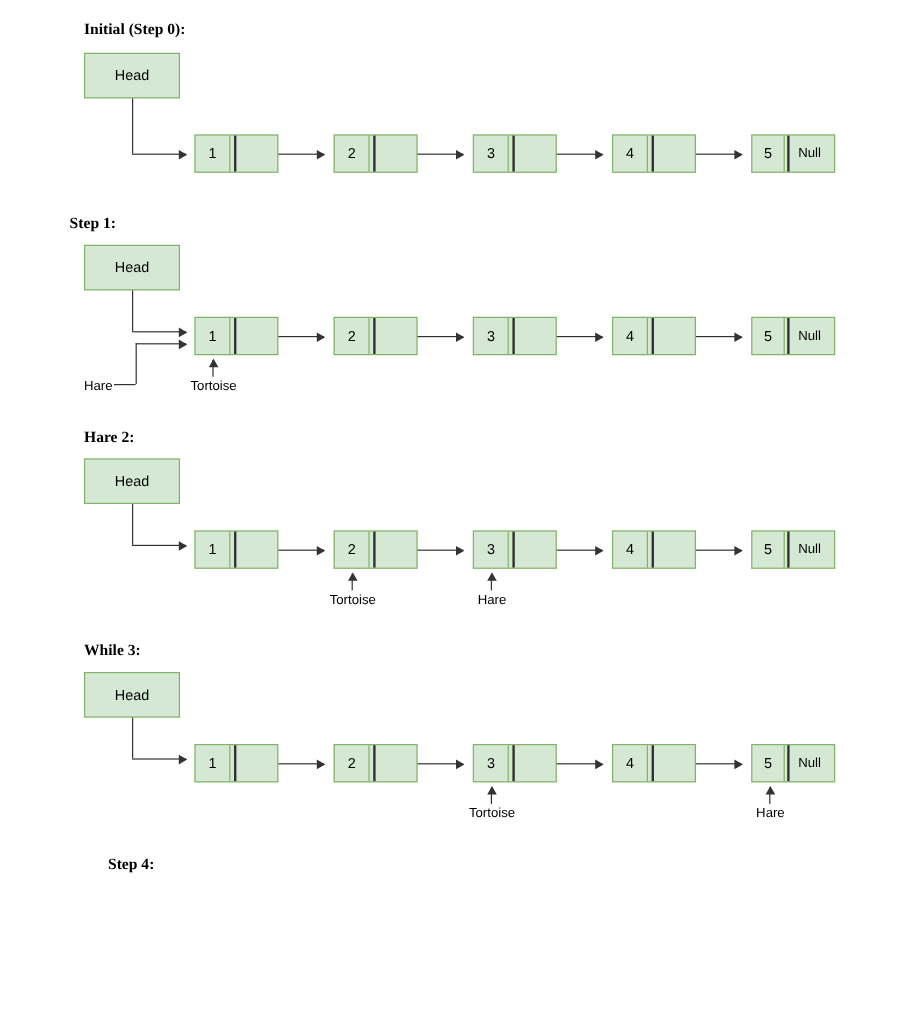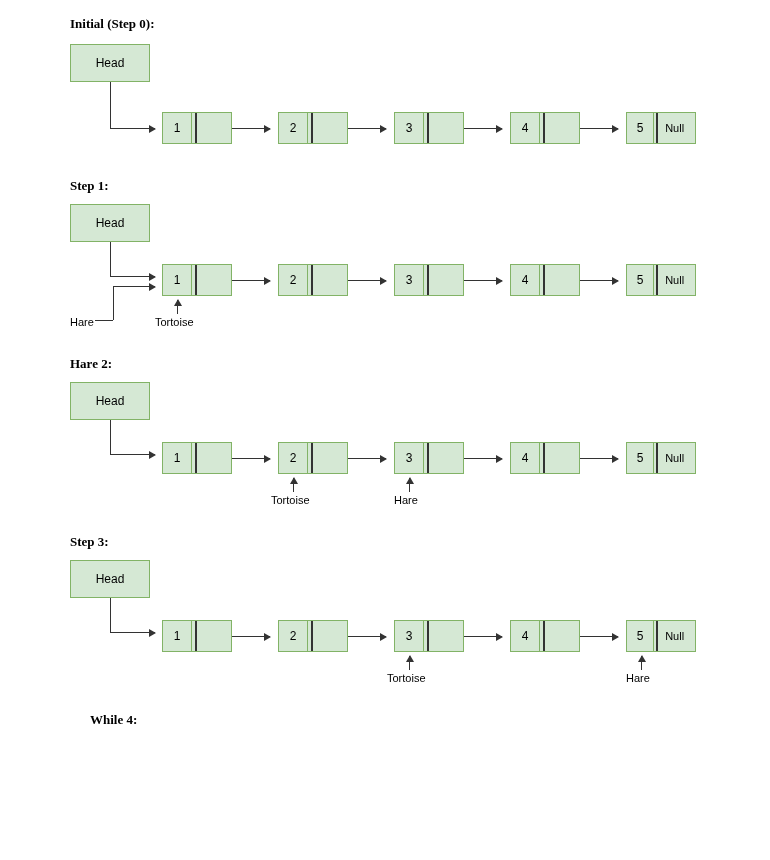--- a/index.html
+++ b/index.html
@@ -98,21 +98,21 @@
     position: absolute;
     right: -1px;
     top: -3.5px;
     border-left: 7px solid #333;
     border-top: 4px solid transparent;
     border-bottom: 4px solid transparent;
   }
   .ptr-label {
     position: absolute;
     font-size: 11px;
-    text-align: left;
+    text-align: center;
   }
   .up-arrow {
     position: absolute;
     width: 1px;
     height: 14px;
     background: #333;
   }
   .up-arrow::before {
     content: "";
     position: absolute;
@@ -193,21 +193,21 @@
   <div class="node" style="left:510px; top:112px;">
     <div class="node-data">4</div>
     <div class="node-ptr"></div>
   </div>
   <div class="arrow-h" style="left:580px; top:128px; width:38px;"></div>
   <div class="node last" style="left:626px; top:112px;">
     <div class="node-data">5</div>
     <div class="node-ptr">Null</div>
   </div>
 
-  <div class="step-title" style="left:70px; top:178px;">Step 1:</div>
+  <div class="step-title" style="left:58px; top:178px;">Step 1:</div>
 
   <div class="head-box" style="left:70px; top:204px;">
     <span>Head</span>
   </div>
   <div class="head-connector">
     <div class="v" style="left:110px; top:242px; height:34px;"></div>
     <div class="h" style="left:110px; top:276px; width:45px;"></div>
   </div>
 
   <div class="node" style="left:162px; top:264px;">
@@ -279,21 +279,21 @@
     <div class="node-data">5</div>
     <div class="node-ptr">Null</div>
   </div>
 
   <div class="up-arrow" style="left:293px; top:478px;"></div>
   <div class="ptr-label" style="left:271px; top:494px; width:46px;">Tortoise</div>
 
   <div class="up-arrow" style="left:409px; top:478px;"></div>
   <div class="ptr-label" style="left:394px; top:494px; width:32px;">Hare</div>
 
-  <div class="step-title" style="left:70px; top:534px;">Step 3:</div>
+  <div class="step-title" style="left:70px; top:534px;">While 3:</div>
 
   <div class="head-box" style="left:70px; top:560px;">
     <span>Head</span>
   </div>
   <div class="head-connector">
     <div class="v" style="left:110px; top:598px; height:34px;"></div>
     <div class="h" style="left:110px; top:632px; width:45px;"></div>
   </div>
 
   <div class="node" style="left:162px; top:620px;">
@@ -320,16 +320,16 @@
     <div class="node-data">5</div>
     <div class="node-ptr">Null</div>
   </div>
 
   <div class="up-arrow" style="left:409px; top:656px;"></div>
   <div class="ptr-label" style="left:387px; top:672px; width:46px;">Tortoise</div>
 
   <div class="up-arrow" style="left:641px; top:656px;"></div>
   <div class="ptr-label" style="left:626px; top:672px; width:32px;">Hare</div>
 
-  <div class="step-title" style="left:90px; top:712px;">While 4:</div>
+  <div class="step-title" style="left:90px; top:712px;">Step 4:</div>
 
 
 </div>
 
 </body></html>

